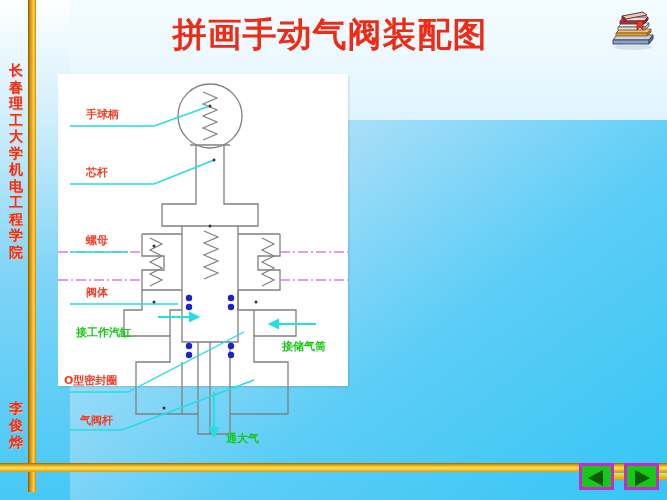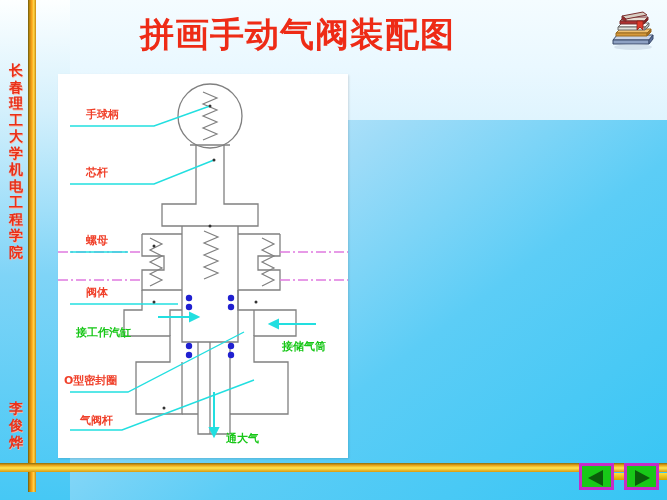--- a/index.html
+++ b/index.html
@@ -75,20 +75,21 @@
     text-shadow: 0.5px 0.5px 0 #ffb49f;
   }
   .vchar { display: block; }
 
   
   #page-title {
     position: absolute;
     left: 140px;
     top: 12px;
     width: 380px;
+    text-align: center;
     font-size: 34px;
     font-weight: bold;
     color: #ee2b16;
     font-family: Liberation Sans, sans-serif;
     letter-spacing: 1px;
     white-space: nowrap;
   }
 
   
   #books-icon {
@@ -111,21 +112,21 @@
     font-family: "DejaVu Serif", "Liberation Serif", serif;
     text-indent: 36px;
   }
 
   
   #drawing-panel {
     position: absolute;
     left: 58px;
     top: 74px;
     width: 290px;
-    height: 384px;
+    height: 312px;
     background: #ffffff;
     box-shadow: 1px 1px 2px rgba(0,0,0,0.12);
   }
   #drawing-svg { display:block; width:290px; height:386px; }
 
   
   #nav-bar {
     position: absolute;
     left: 579px;
     top: 461px;

